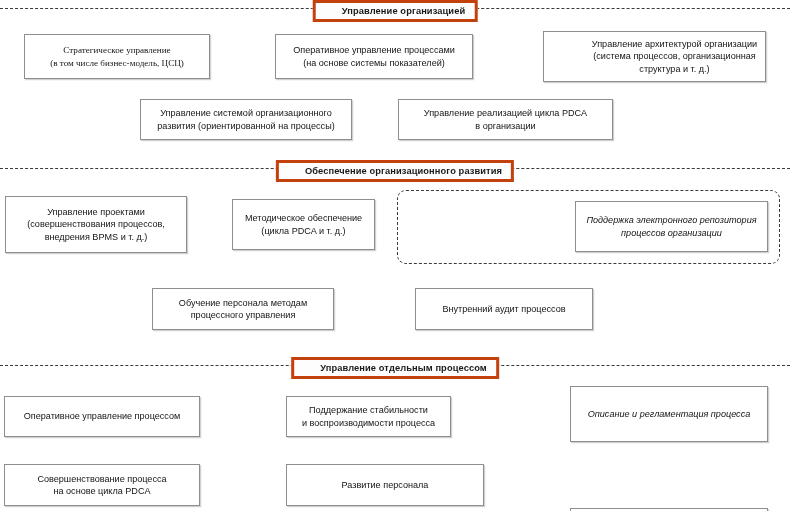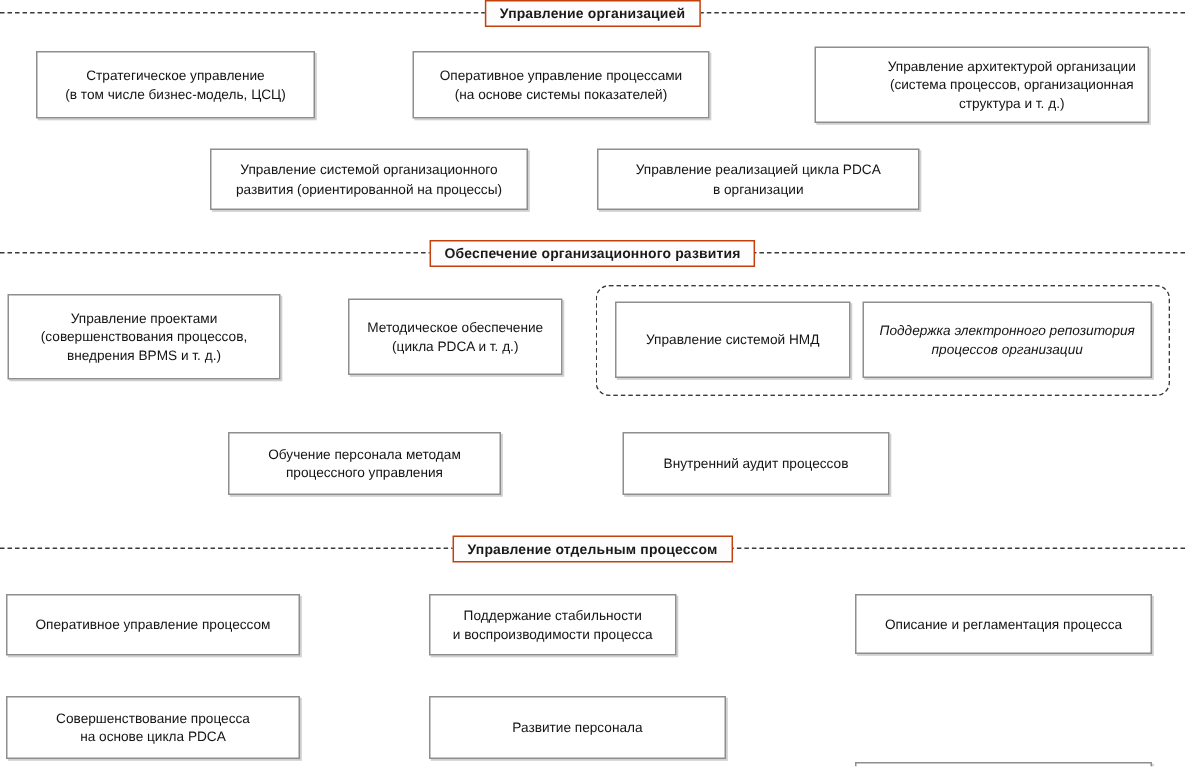--- a/index.html
+++ b/index.html
@@ -33,22 +33,22 @@
     top: 8px;
     border-top: 1px dashed #3a3a3a;
     height: 0;
   }
   .divider .label {
     position: absolute;
     top: 0;
     left: 50%;
     transform: translateX(-50%);
     background: #fdfdfd;
-    border: 1px solid #c2410c;
-    padding: 2px 9px 2px 9px;
+    border: 3px solid #c2410c;
+    padding: 2px 9px 2px 26px;
     font-size: 9.3px;
     font-weight: bold;
     color: #1a1a1a;
     line-height: 12px;
     white-space: nowrap;
     letter-spacing: 0.1px;
   }
 
   
   .box {
@@ -83,21 +83,21 @@
 </head>
 <body>
 
 <div id="canvas">
 
   <div class="divider" style="top:0px;">
     <div class="rule"></div>
     <div class="label">Управление организацией</div>
   </div>
 
-  <div class="box" style="left:24px;  top:34px;  width:186px; height:45px;">
+  <div class="box" style="left:24px;  top:34px;  width:186px; height:45px;font-family:Liberation Serif, serif;">
     <span class="txt">Стратегическое управление
 (в том числе бизнес-модель, ЦСЦ)</span>
   </div>
 
   <div class="box" style="left:275px; top:34px; width:198px; height:45px;">
     <span class="txt">Оперативное управление процессами
 (на основе системы показателей)</span>
   </div>
 
   <div class="box" style="left:543px; top:31px; width:223px; height:51px;padding-left:44px;">
@@ -127,23 +127,20 @@
 внедрения BPMS и т. д.)</span>
   </div>
 
   <div class="box" style="left:232px; top:199px; width:143px; height:51px;">
     <span class="txt">Методическое обеспечение
 (цикла PDCA и т. д.)</span>
   </div>
 
   <div class="group-dashed" style="left:397px; top:190px; width:383px; height:74px;"></div>
 
-  <div class="box" style="left:410px; top:201px; width:157px; height:51px;">
-    <span class="txt">Управление системой НМД</span>
-  </div>
 
   <div class="box" style="left:575px; top:201px; width:193px; height:51px;font-style:italic;">
     <span class="txt">Поддержка электронного репозитория
 процессов организации</span>
   </div>
 
   <div class="box" style="left:152px; top:288px; width:182px; height:42px;">
     <span class="txt">Обучение персонала методам
 процессного управления</span>
   </div>
@@ -159,21 +156,21 @@
 
   <div class="box" style="left:4px; top:396px; width:196px; height:41px;">
     <span class="txt">Оперативное управление процессом</span>
   </div>
 
   <div class="box" style="left:286px; top:396px; width:165px; height:41px;">
     <span class="txt">Поддержание стабильности
 и воспроизводимости процесса</span>
   </div>
 
-  <div class="box" style="left:570px; top:396px; width:198px; height:40px;">
+  <div class="box" style="left:570px; top:386px; width:198px; height:56px;font-style:italic;">
     <span class="txt">Описание и регламентация процесса</span>
   </div>
 
   <div class="box" style="left:4px; top:464px; width:196px; height:42px;">
     <span class="txt">Совершенствование процесса
 на основе цикла PDCA</span>
   </div>
 
   <div class="box" style="left:286px; top:464px; width:198px; height:42px;">
     <span class="txt">Развитие персонала</span>

